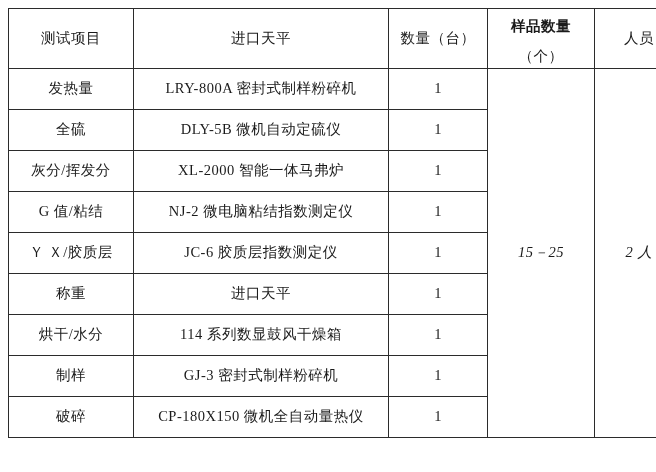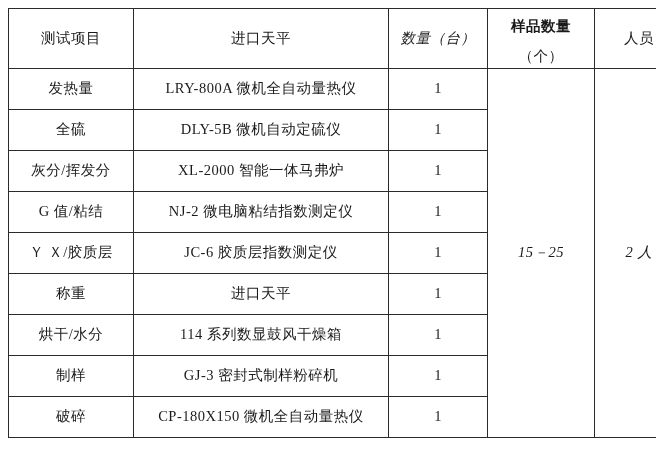--- a/index.html
+++ b/index.html
@@ -38,21 +38,21 @@
     line-height: 1.35;
     letter-spacing: 0.5px;
   }
   thead th {
     font-size: 15px;
     font-weight: bold;
     letter-spacing: 1px;
   }
   .col-test   { width: 118px; }
   .col-name   { width: 248px; }
-  .col-qty    { width: 92px; font-style: italic; }
+  .col-qty    { width: 92px; }
   .col-sample { width: 100px; }
   .col-person { width: 82px; }
 
   .hdr-test, .hdr-name, .hdr-qty, .hdr-person { height: 44px; margin-left: 44px; }
   .hdr-sample-cell {
     height: 44px;
     padding: 0;
   }
   .hdr-sample-inner {
     display: block;
@@ -95,21 +95,21 @@
             <span class="hdr-sample-line1">样品数量</span>
             <span class="hdr-sample-line2">（个）</span>
           </span>
         </th>
         <th class="col-person hdr-person">人员</th>
       </tr>
     </thead>
     <tbody>
       <tr>
         <td>发热量</td>
-        <td class="cell-name">LRY-800A 微机全自动量热仪</td>
+        <td class="cell-name">LRY-800A 密封式制样粉碎机</td>
         <td class="cell-qty">1</td>
         <td class="merged" rowspan="9">15－25</td>
         <td class="merged" rowspan="9">2 人</td>
       </tr>
       <tr>
         <td>全硫</td>
         <td class="cell-name">DLY-5B 微机自动定硫仪</td>
         <td class="cell-qty">1</td>
       </tr>
       <tr>

